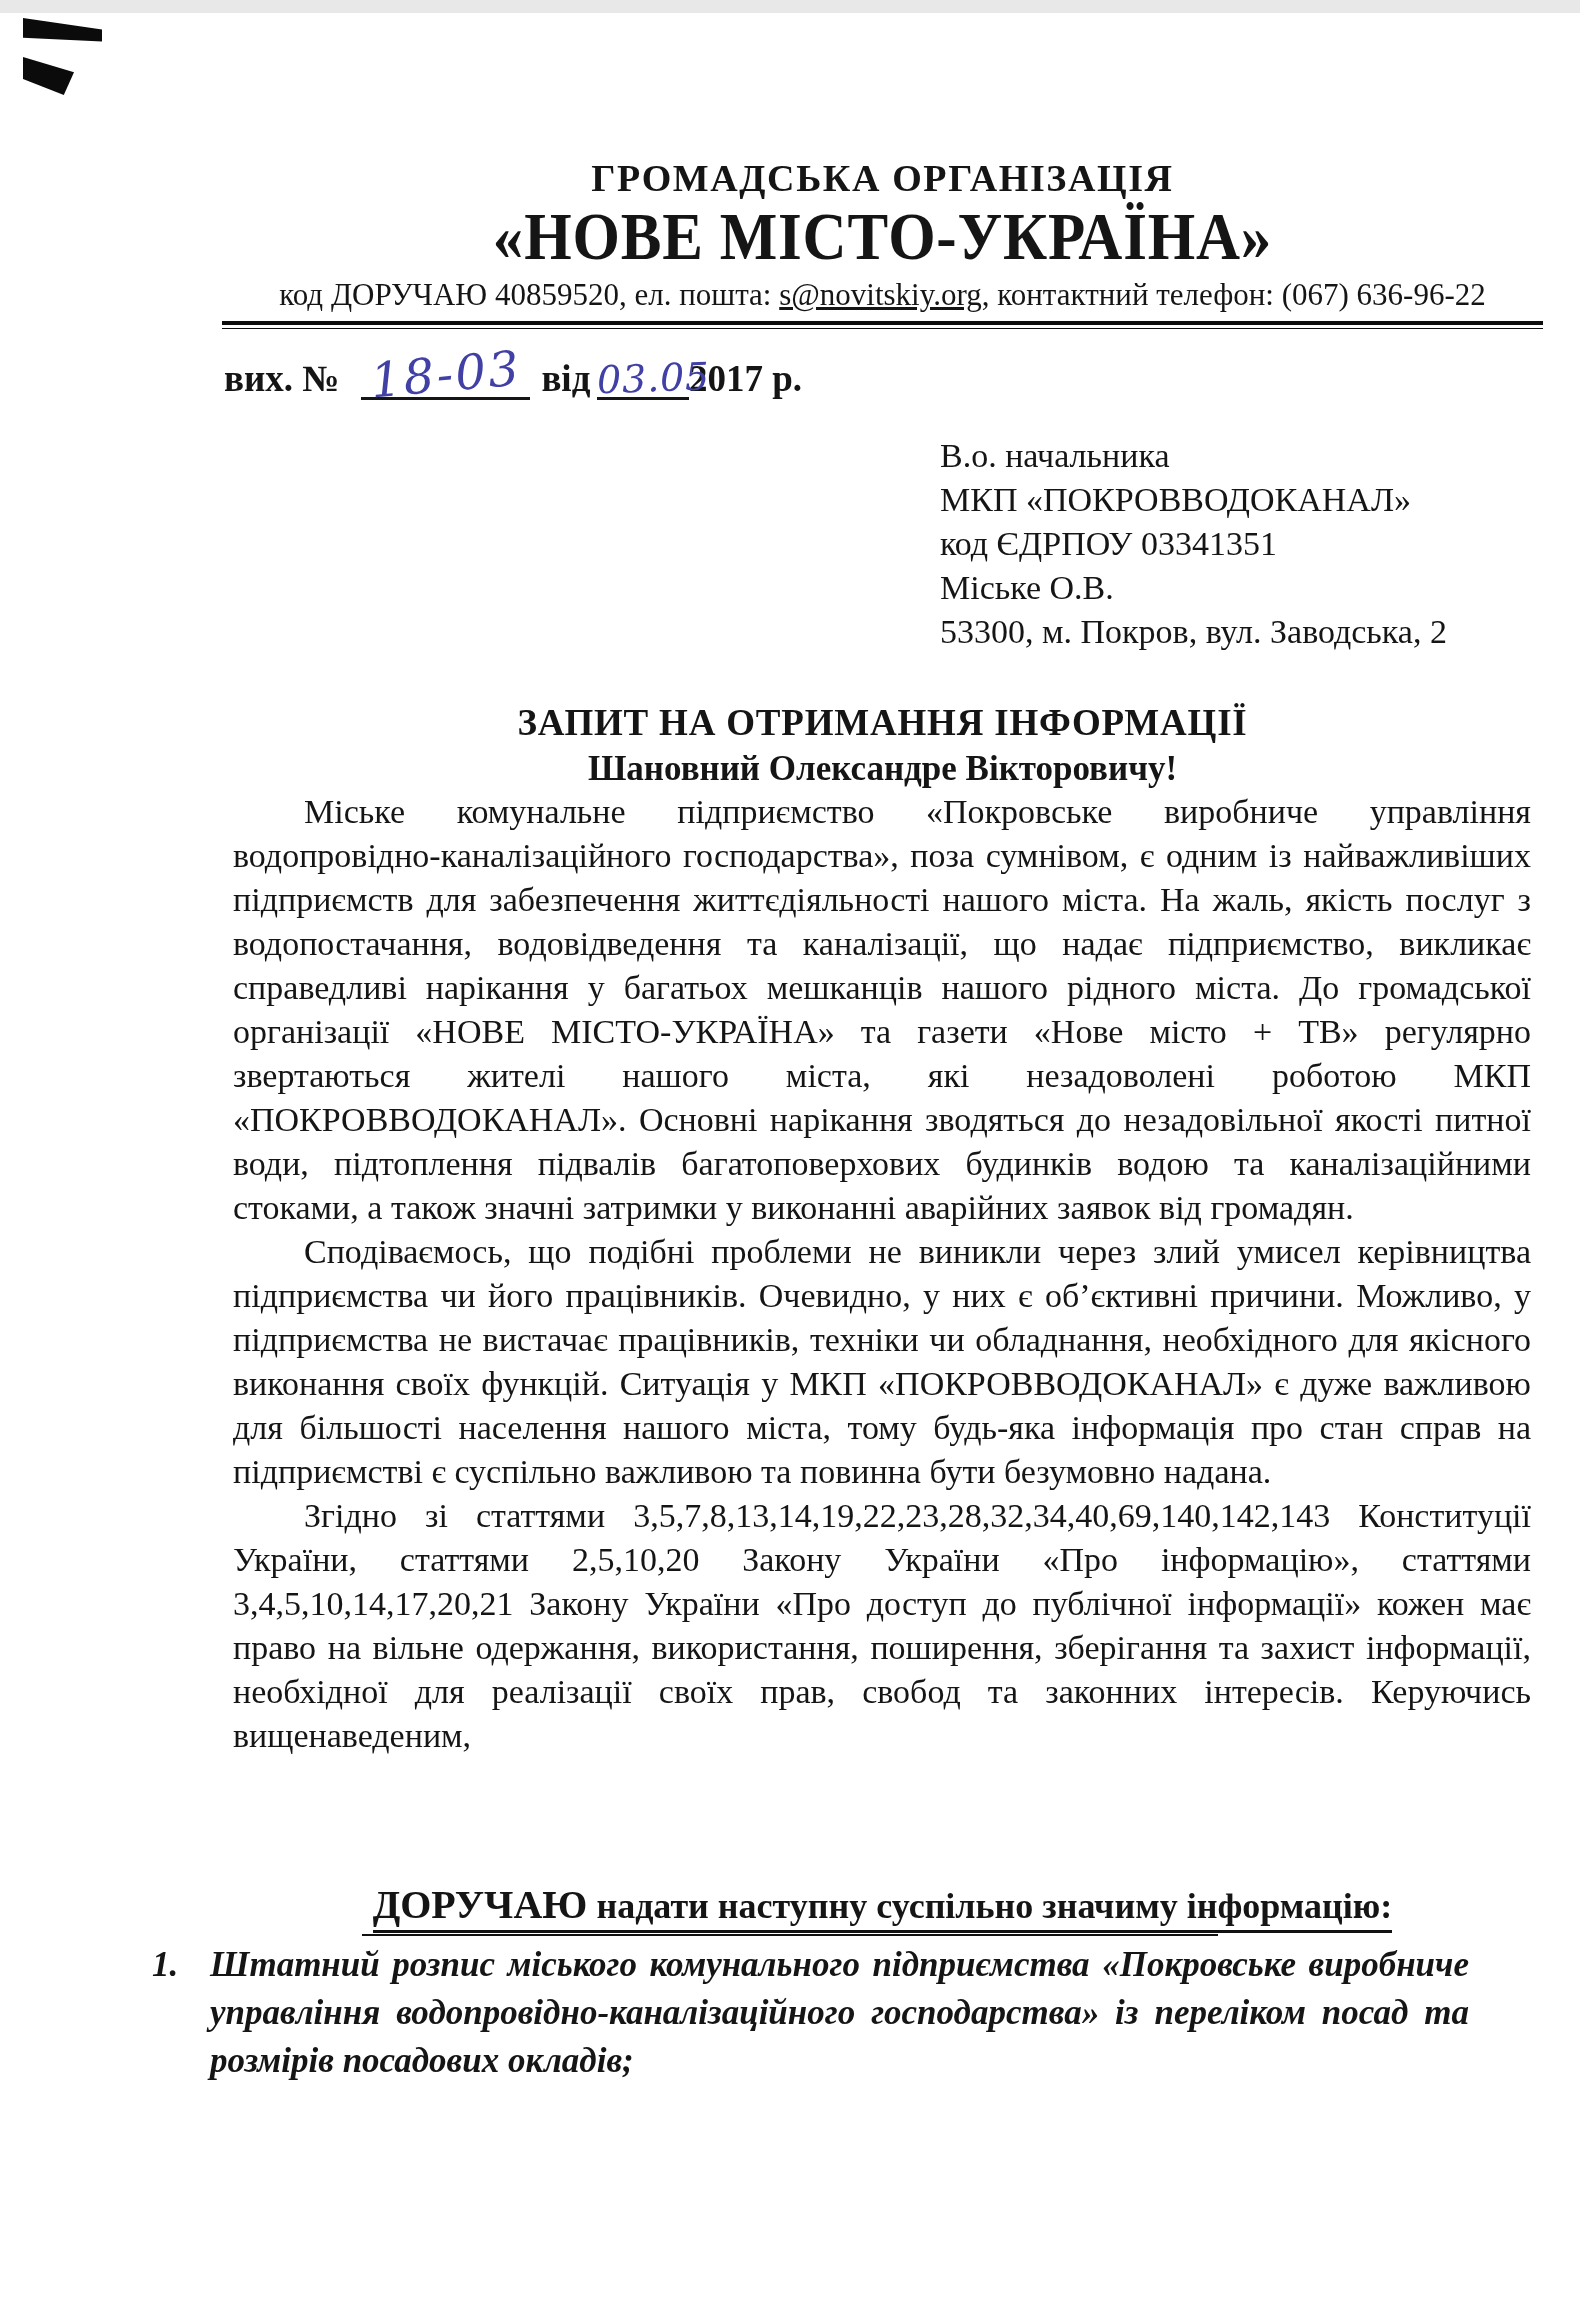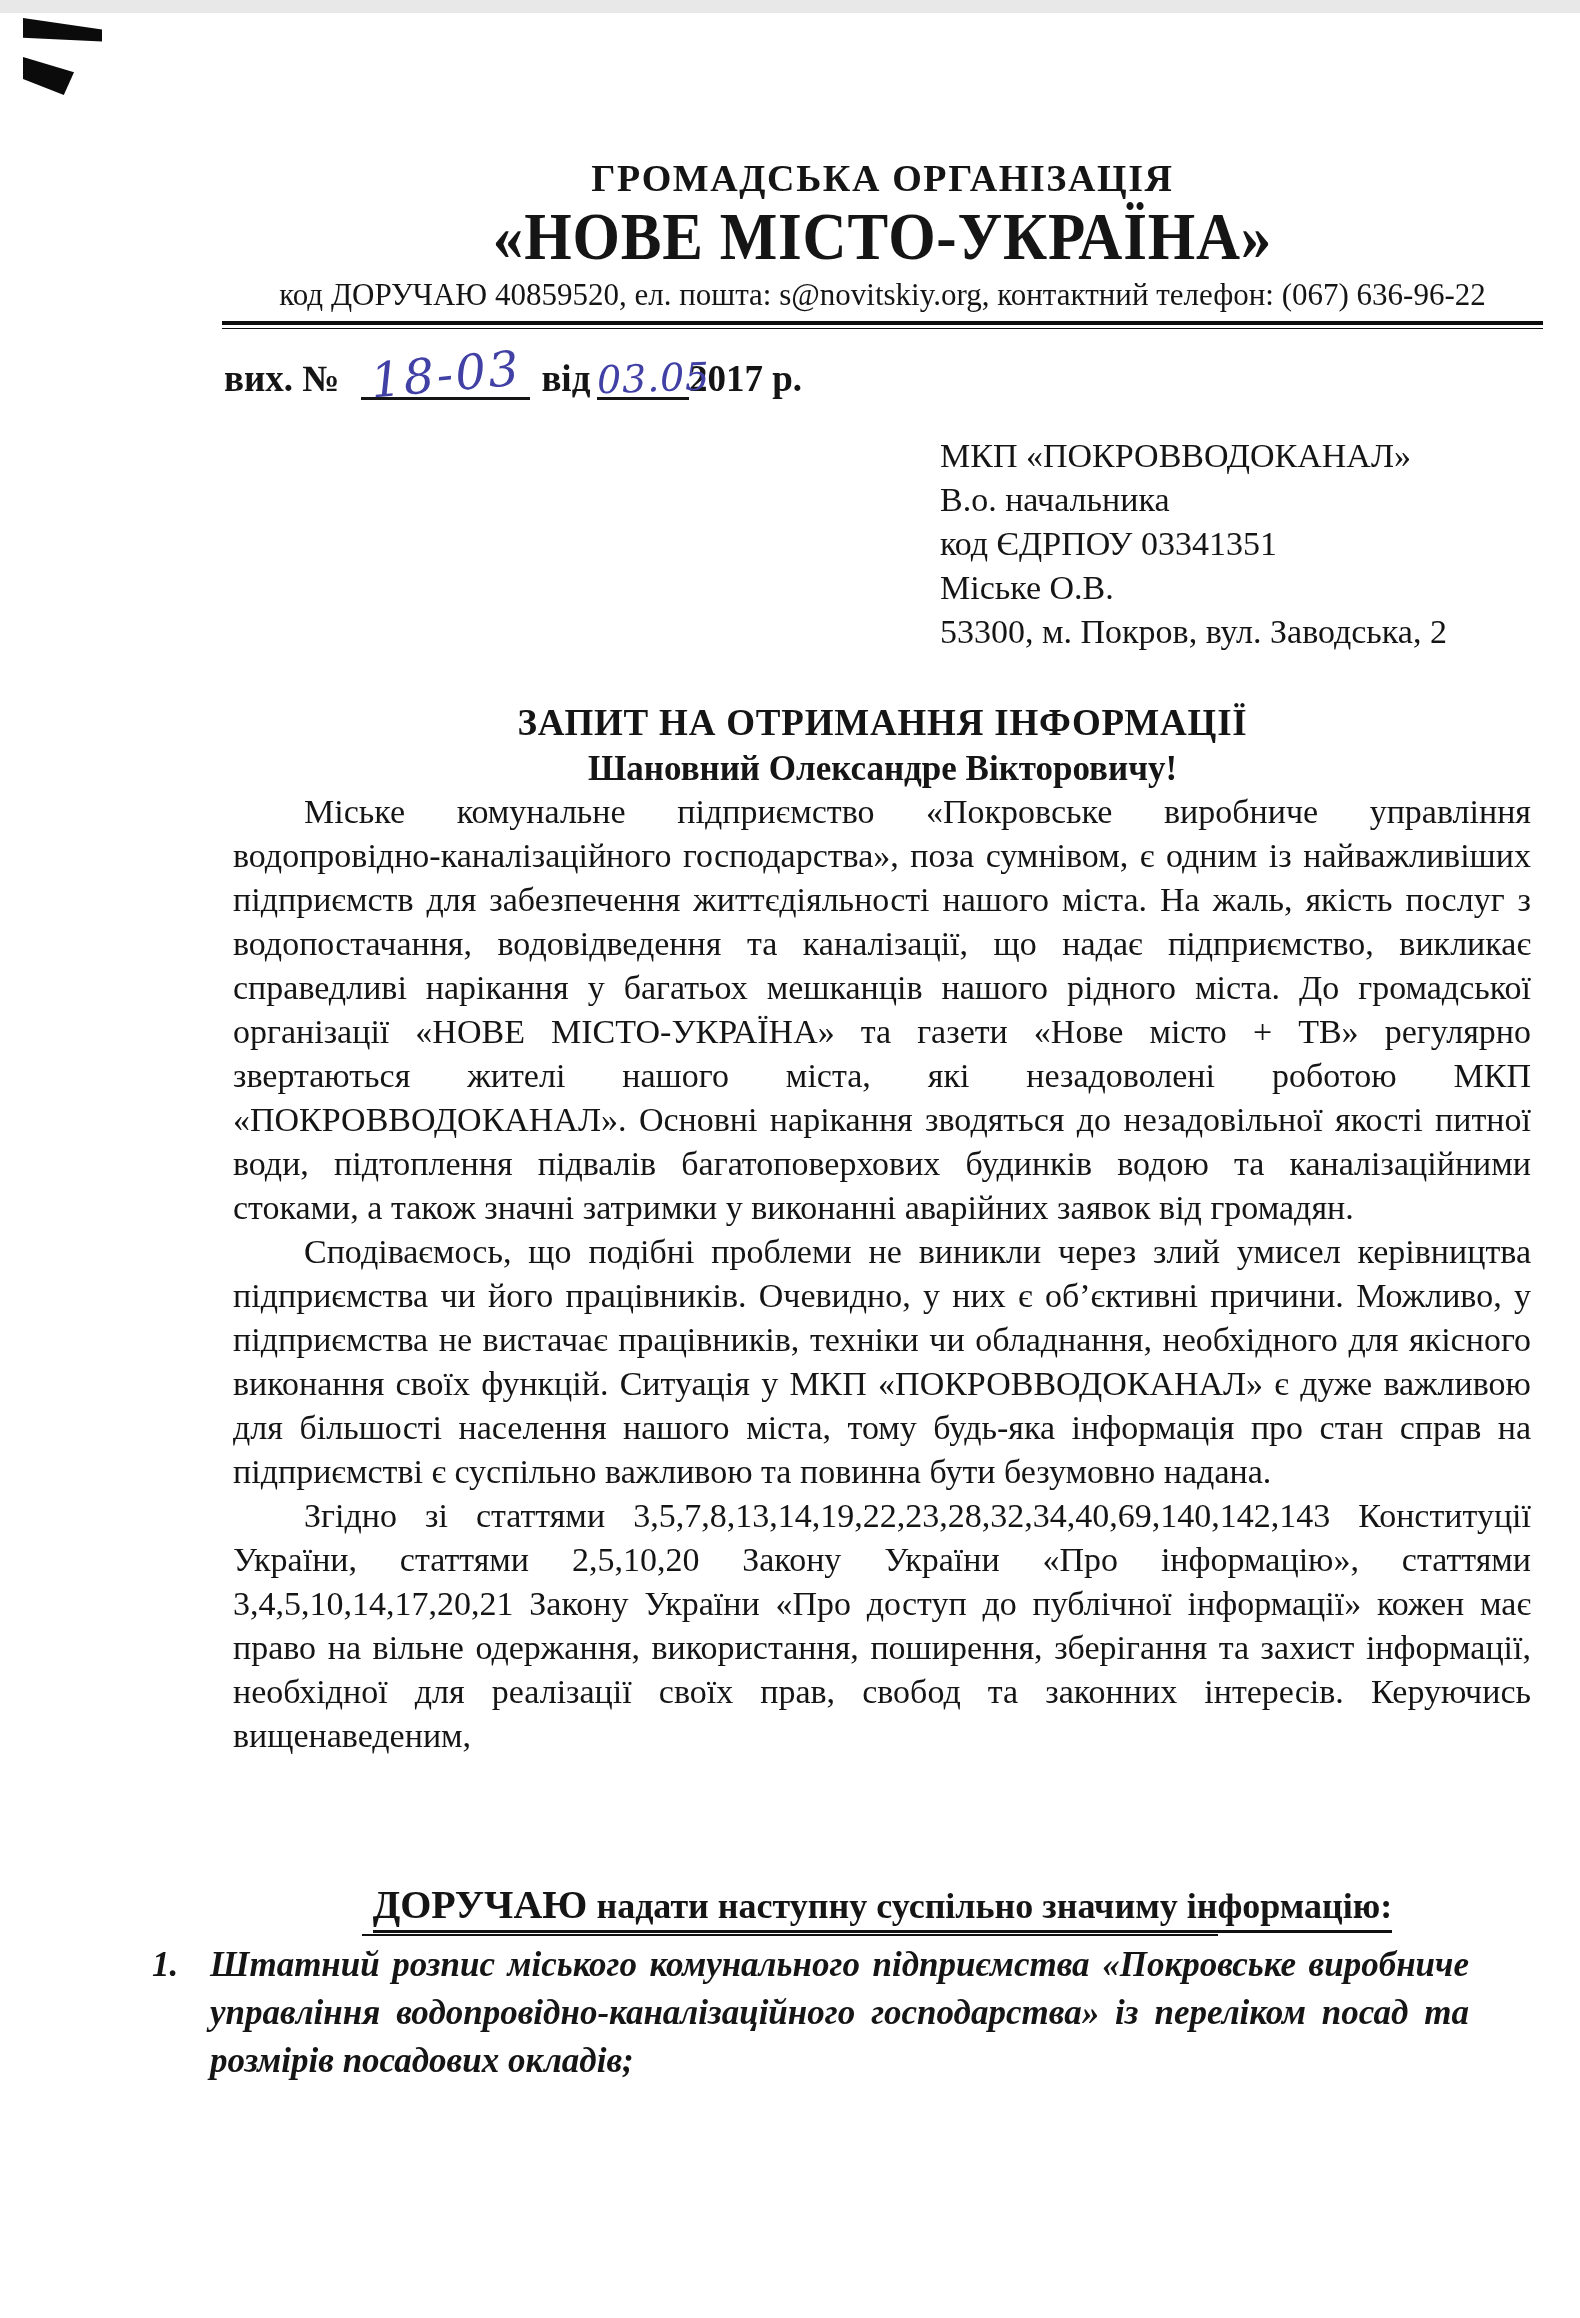--- a/index.html
+++ b/index.html
@@ -20,21 +20,21 @@
   .artifact-2 { left:23px; top:44px; width:51px; height:38px;
     clip-path:polygon(0 0, 100% 40%, 80% 100%, 0 58%); }
 
   
   .letterhead { position:absolute; left:222px; top:144px; width:1321px; text-align:center; }
   .org-type  { font-size:38px; font-weight:700; letter-spacing:1.6px; line-height:43px; }
   .org-name  { font-size:61px; font-weight:700; letter-spacing:0.8px; line-height:61px;
                margin-top:3.3px; display:inline-block; transform:scaleY(1.1); transform-origin:center top; }
   .contact-line-1 { font-size:31px; margin-top:13px; line-height:36px; }
   .contact-line-2 { font-size:31px; margin-top:3.3px;  line-height:36px; }
-  .email { }
+  .email { text-decoration:underline; }
   .header-rule { margin-top:7.4px; height:3.3px;
                  border-top:4.1px solid #0d0d0d; border-bottom:1.6px solid #0d0d0d; }
 
   
   .ref-line { position:absolute; left:224px; top:339px; display:flex; align-items:flex-end;
               font-size:37px; font-weight:700; height:48px; }
   .ref-gap-s { width:11.5px; }
   .hw-slot { border-bottom:3.3px solid #151515; text-align:center; position:relative; }
   .hw-slot-number { width:169px; margin-left:21.4px; }
   .hw-slot-date   { width:92px; margin-left:6.6px; }
@@ -100,22 +100,22 @@
     </span>
     <span class="ref-gap-s"></span>
     <span>від</span>
     <span class="hw-slot hw-slot-date">
       <span class="handwriting hw-date">03.05</span>
     </span>
     <span>2017 р.</span>
   </div>
 
   <div class="recipient">
+    <div>В.о. начальника</div>
     <div>МКП «ПОКРОВВОДОКАНАЛ»</div>
-    <div>В.о. начальника</div>
     <div>код ЄДРПОУ 03341351</div>
     <div>Міське О.В.</div>
     <div>53300, м. Покров, вул. Заводська, 2</div>
   </div>
 
   <div class="doc-title">ЗАПИТ НА ОТРИМАННЯ ІНФОРМАЦІЇ</div>
   <div class="salutation">Шановний Олександре Вікторовичу!</div>
 
   <div class="body-text">
     <p>Міське комунальне підприємство «Покровське виробниче управління водопровідно-каналізаційного господарства», поза сумнівом, є одним із найважливіших підприємств для забезпечення життєдіяльності нашого міста. На жаль, якість послуг з водопостачання, водовідведення та каналізації, що надає підприємство, викликає справедливі нарікання у багатьох мешканців нашого рідного міста. До громадської організації «НОВЕ МІСТО-УКРАЇНА» та газети «Нове місто + ТВ» регулярно звертаються жителі нашого міста, які незадоволені роботою МКП «ПОКРОВВОДОКАНАЛ». Основні нарікання зводяться до незадовільної якості питної води, підтоплення підвалів багатоповерхових будинків водою та каналізаційними стоками, а також значні затримки у виконанні аварійних заявок від громадян.</p>

